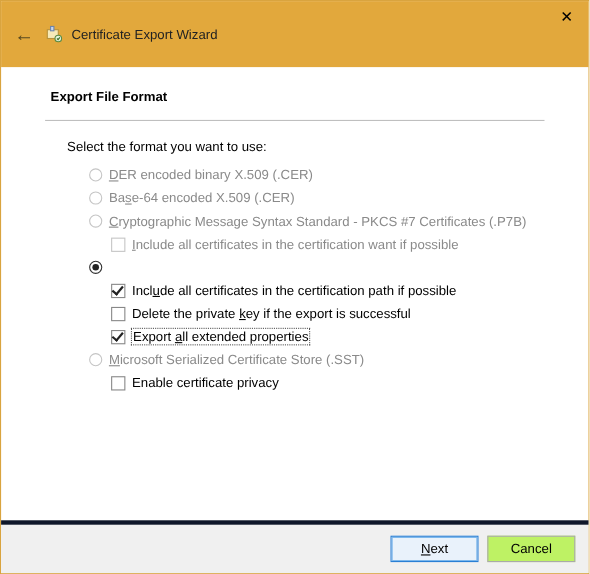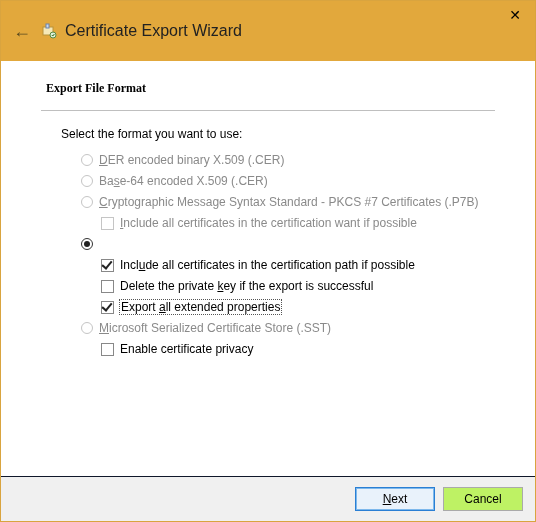--- a/index.html
+++ b/index.html
@@ -44,32 +44,31 @@
     cursor: pointer;
   }
   .wiz-icon {
     width: 16px;
     height: 16px;
     margin-right: 8px;
     display: inline-block;
   }
   .title-text {
     color: #222;
-    font-size: 16px;
+    font-size: 12px;
   }
   .body {
     flex: 1;
     padding: 20px 40px 0 40px;
     box-sizing: border-box;
     overflow: hidden;
   }
   .heading {
     font-weight: bold;
     padding-left: 5px;
-    font-family: Liberation Serif, serif;
   }
   .subheading {
     padding: 2px 0 0 24px;
   }
   hr.sep {
     margin: 14px 0 16px 0;
     border: none;
     border-top: 1px solid #bfbfbf;
   }
   .prompt {
@@ -145,21 +144,21 @@
   }
   .ul-letter {
     text-decoration: underline;
   }
   .focus-ring {
     outline: 1px dotted #555;
     outline-offset: 0px;
     padding: 0 1px;
   }
   .footer {
-    border-top: 1px solid #0f172a;
+    border-top: 4px solid #0f172a;
     height: 44px;
     display: flex;
     align-items: center;
     justify-content: flex-end;
     padding-right: 12px;
     background: #f0f0f0;
   }
   .btn {
     width: 78px;
     height: 22px;

